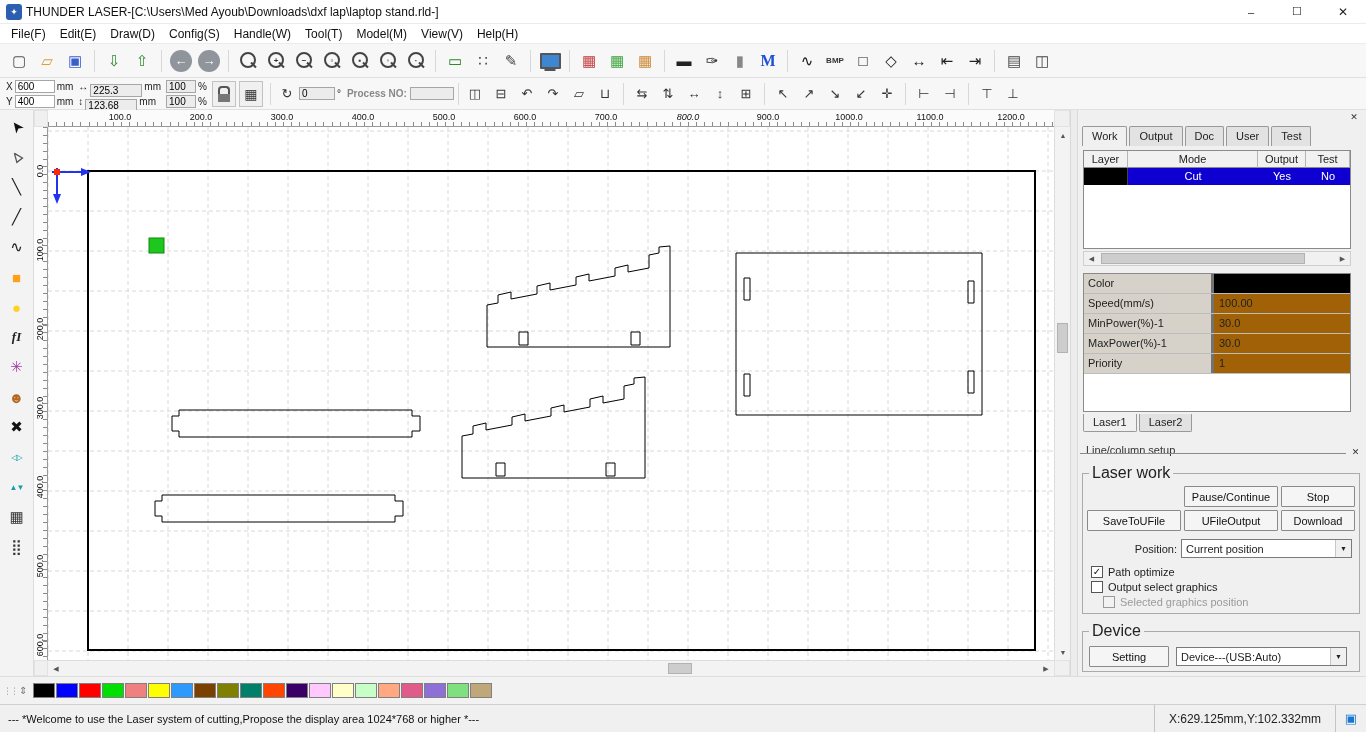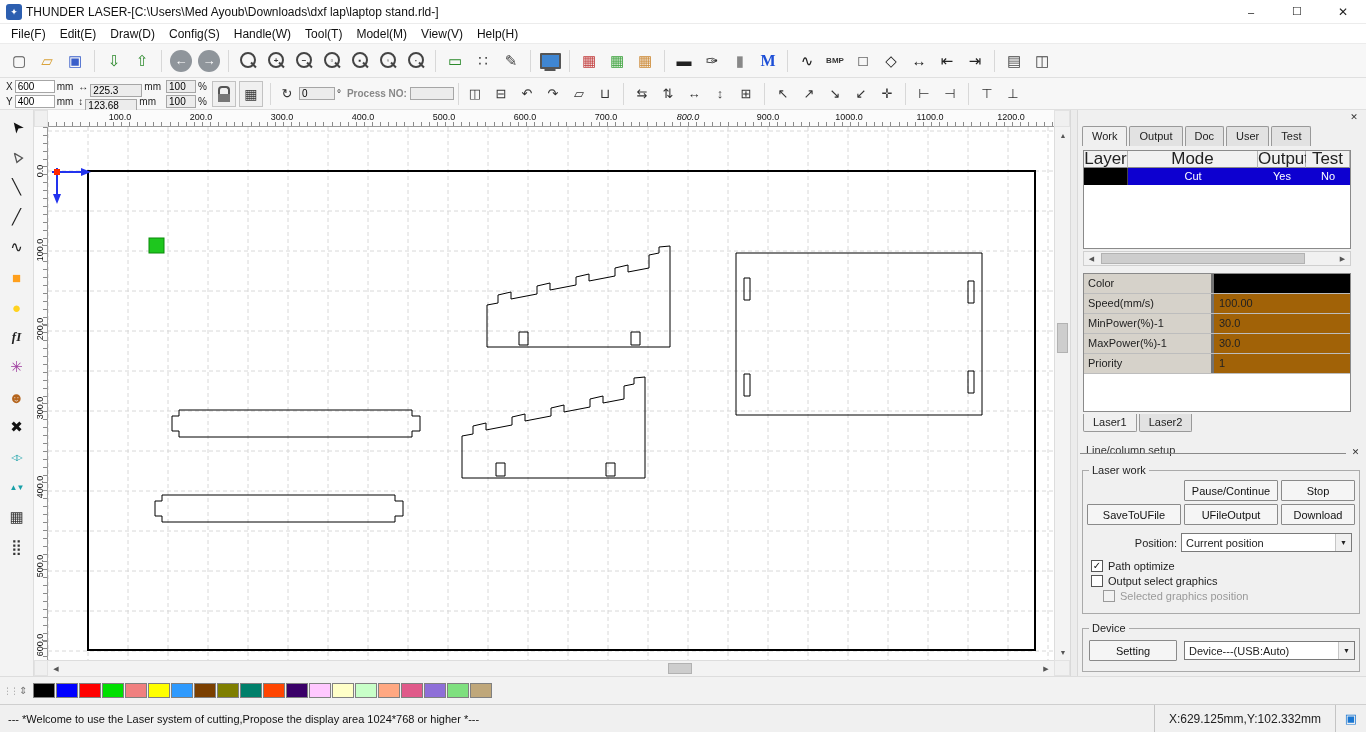--- a/index.html
+++ b/index.html
@@ -80,21 +80,21 @@
 
   
   .right-panel { width:288px; background:#f0f0f0; position:relative; font-size:11px; }
   .rp-close { position:absolute; right:5px; top:2px; width:14px; height:13px; text-align:center; font-size:9px; color:#333; }
   .rp-tabs { position:absolute; left:4px; top:16px; display:flex; }
   .rp-tab { padding:3px 9px 4px; border:1px solid #999; border-bottom:none; background:#e2e2e2; margin-right:2px; border-radius:2px 2px 0 0; }
   .rp-tab.active { background:#f0f0f0; }
 
   .layer-table { position:absolute; left:5px; top:40px; width:268px; height:99px; background:#fff; border:1px solid #8a8a8a; }
   .lt-head, .lt-row { display:grid; grid-template-columns:44px 130px 48px 44px; height:17px; }
-  .lt-hcell { background:#f1f1f1; border-right:1px solid #b5b5b5; border-bottom:1px solid #8a8a8a; font-size:17px; text-align:center; line-height:16px; }
+  .lt-hcell { background:#f1f1f1; border-right:1px solid #b5b5b5; border-bottom:1px solid #8a8a8a; font-size:11px; text-align:center; line-height:16px; }
   .lt-cell { font-size:11px; text-align:center; line-height:17px; color:#fff; }
   .swatch-cell { border-right:1px solid #444; }
 
   .lt-scroll { position:absolute; left:5px; top:141px; width:268px; height:15px; display:flex; background:#f1f1f1; border:1px solid #cfcfcf; }
   .lt-scroll .sb-arrow { width:15px; height:13px; }
   .lt-scroll .sb-thumb { top:1px; bottom:1px; left:2px; width:204px; }
 
   .prop-box { position:absolute; left:5px; top:163px; width:268px; height:139px; background:#fff; border:1px solid #8a8a8a; }
   .prop-row { display:grid; grid-template-columns:130px 136px; height:20px; border-bottom:1px solid #bdbdbd; }
   .prop-label { background:#d6d2ca; border-right:3px solid #737373; padding-left:4px; line-height:19px; }
@@ -103,39 +103,39 @@
   .laser-tabs { position:absolute; left:5px; top:304px; display:flex; }
   .mini-tab { padding:2px 9px 3px; border:1px solid #999; border-top:none; background:#e2e2e2; margin-right:2px; border-radius:0 0 2px 2px; }
   .mini-tab.active { background:#f0f0f0; }
 
   .clipped { position:absolute; left:8px; top:334px; height:13px; overflow:hidden; color:#333; }
   .rp-split { position:absolute; left:0; right:0; top:336px; height:14px; }
   .rp-split::before { content:""; position:absolute; left:2px; right:20px; top:7px; border-top:1px solid #8a8a8a; }
   .rp-close2 { position:absolute; right:4px; top:1px; width:13px; height:12px; text-align:center; font-size:9px; color:#333; }
 
   fieldset.group { position:absolute; border:1px solid #aaa; margin:0; padding:0; background:transparent; }
-  fieldset.group legend { margin-left:6px; padding:0 3px; font-size:11px; color:#222; }
+  fieldset.group legend { margin-left:6px; padding:0 3px; font-size:16px; color:#222; }
   .laserwork { left:4px; top:354px; width:278px; height:150px; }
   .device { left:4px; top:512px; width:278px; height:50px; }
 
   .btn { height:21px; font-size:11px; font-family:"Liberation Sans",sans-serif; background:#f5f5f5; border:1px solid #8a8a8a; border-radius:1px; color:#111; }
   .btn-grid { display:grid; grid-template-columns:94px 94px 74px; gap:3px; margin:4px 4px 0; }
   .btn.c2 { grid-column:2; } .btn.c3 { grid-column:3; }
   .pos-row { display:flex; align-items:center; margin:8px 4px 0; }
   .pos-label { width:94px; text-align:right; padding-right:4px; }
   .combo { display:flex; align-items:center; width:171px; height:19px; background:#fff; border:1px solid #7a7a7a; }
   .combo-text { flex:1; padding-left:4px; font-size:11px; white-space:nowrap; overflow:hidden; }
   .combo-arrow { width:16px; height:100%; display:flex; align-items:center; justify-content:center; font-size:7px; background:#f0f0f0; border-left:1px solid #c6c6c6; color:#222; }
   .cb-list { margin:8px 0 0 8px; }
   .cb { display:flex; align-items:center; gap:5px; margin-bottom:3px; }
   .cb-box { width:12px; height:12px; border:1px solid #555; background:#fff; font-size:10px; line-height:10px; text-align:center; color:#111; flex:none; }
   .cb.disabled { color:#9a9a9a; }
   .cb.disabled .cb-box { border-color:#9a9a9a; background:#f2f2f2; }
   .dev-row { display:flex; align-items:center; gap:7px; margin:6px 4px 0 6px; }
-  .dev-row .btn { width:88px; }
+  .dev-row .btn { width:80px; }
 
   
   .palettebar { height:28px; background:#f2f2f2; border-top:1px solid #ddd; display:flex; align-items:center; padding-left:3px; }
   .pal-grip { color:#9a9a9a; font-size:9px; letter-spacing:-2px; margin-right:2px; }
   .pal-updown { color:#777; font-size:10px; margin-right:6px; }
   .pal-swatches { display:flex; align-items:center; }
   .pal-swatch { width:22px; height:15px; border:1px solid #808080; margin-right:1px; display:inline-block; }
 
   .statusbar { height:28px; background:#f0f0f0; border-top:1px solid #cfcfcf; display:flex; align-items:center; }
   .status-msg { flex:1; padding-left:8px; font-size:11px; color:#111; }

